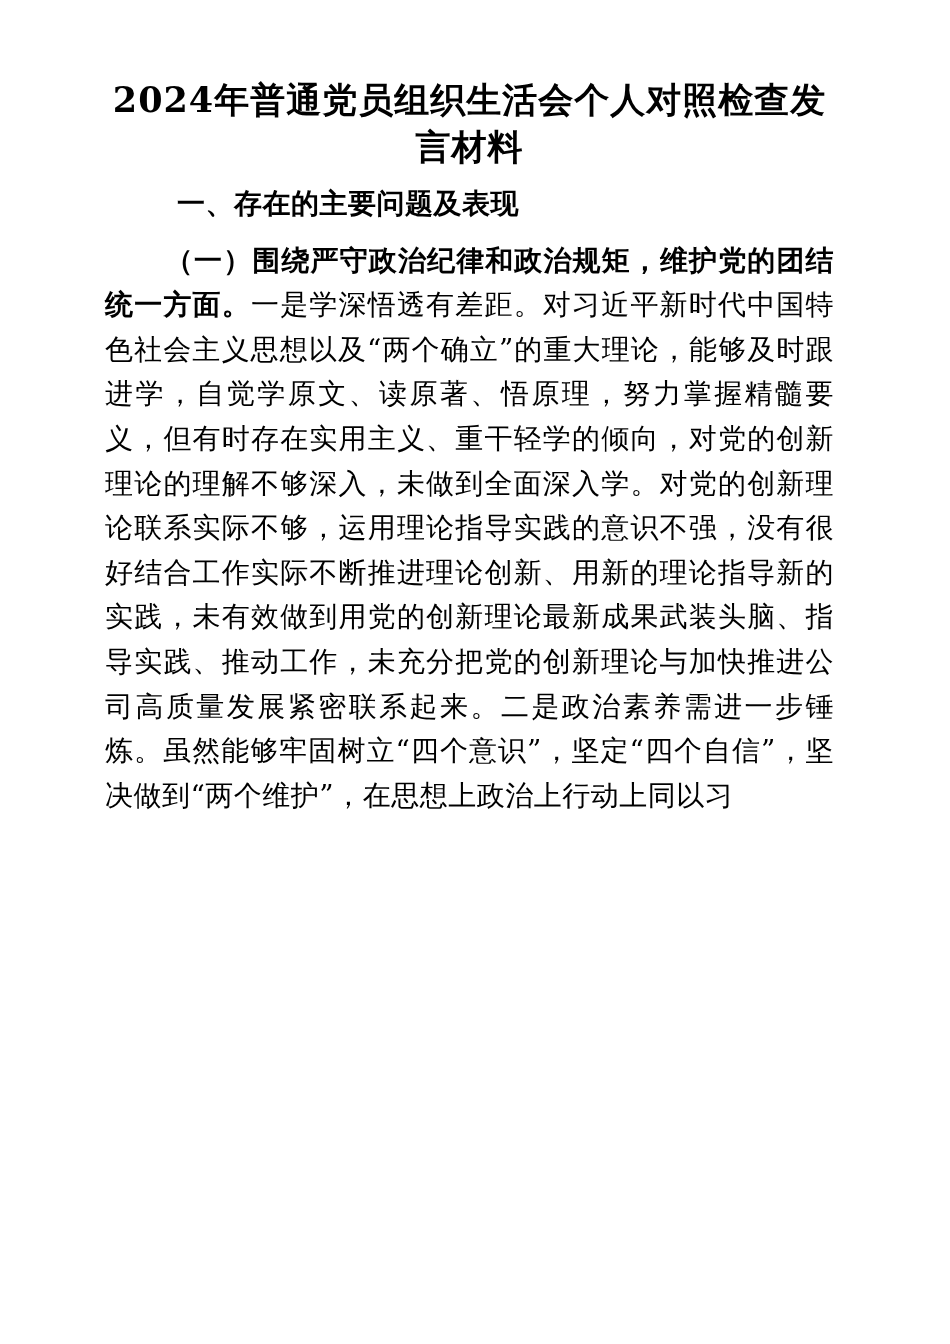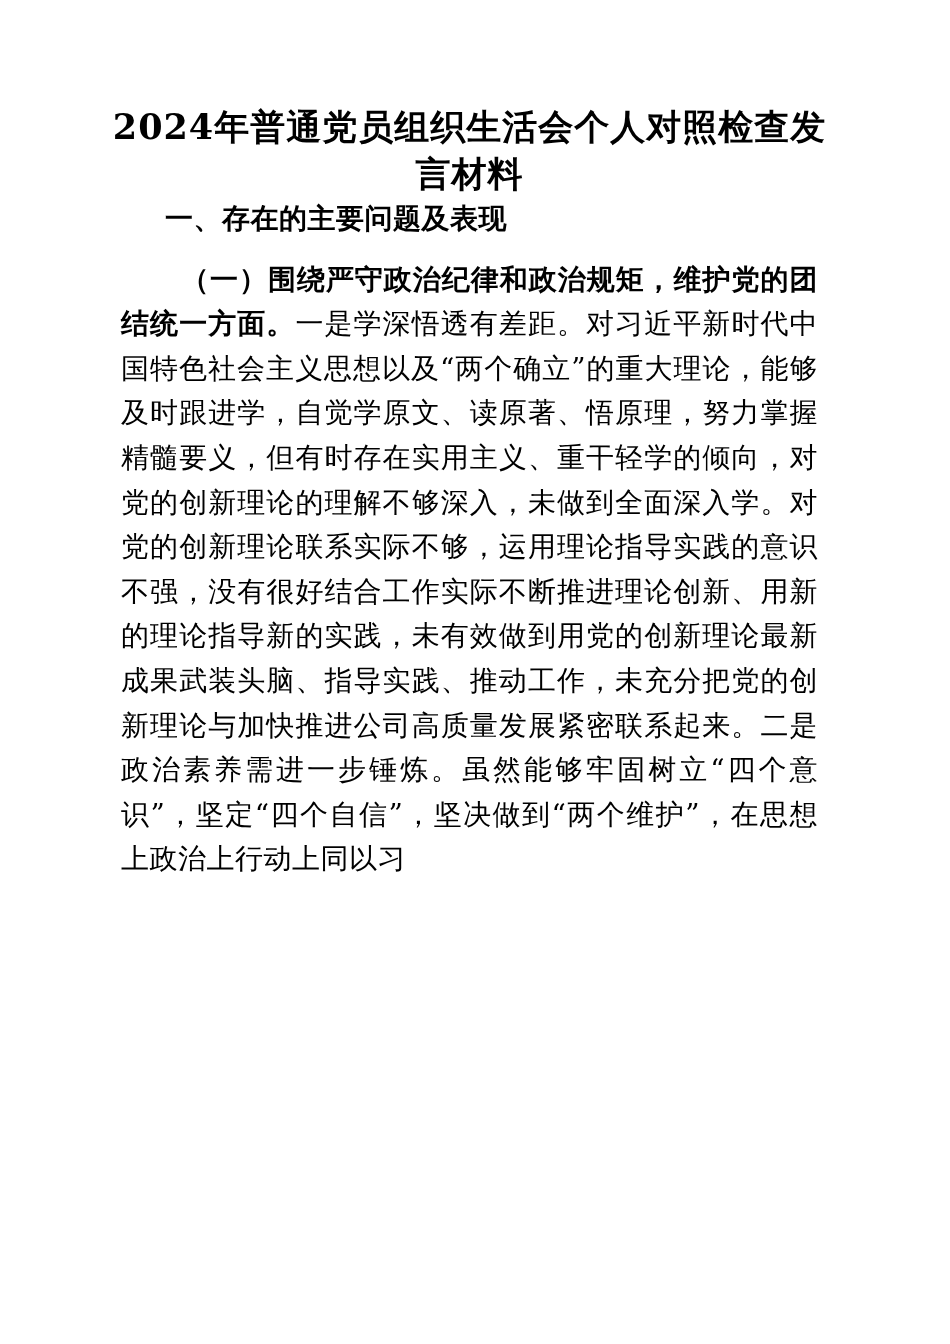--- a/index.html
+++ b/index.html
@@ -14,51 +14,51 @@
     font-family: "DejaVu Serif", serif;
     overflow: hidden;
   }
   .page {
     position: absolute;
     left: 105px;
     top: 0;
     width: 729px;
   }
   .doc-title {
-    margin: 103px 0 0 0;
+    margin: 76px 0 0 0;
     font-size: 35px;
     font-weight: 700;
     line-height: 47px;
     text-align: center;
     letter-spacing: 1px;
     font-family: "DejaVu Serif", serif;
   }
   .body-text {
     font-size: 28px;
     line-height: 44.6px;
     text-align: justify;
     text-justify: inter-character;
     letter-spacing: 0.5px;
   }
   .intro-para {
     margin: 49px 0 0 0;
     text-indent: 60px;
   }
   .section-heading {
-    margin: 0;
+    margin: 12px;
     font-size: 28px;
     font-weight: 700;
     line-height: 44.6px;
     text-indent: 60px;
     letter-spacing: 0.5px;
     font-family: "DejaVu Sans", sans-serif;
     text-align: justify;
   }
   .sub-para {
-    margin: 16px;
+    margin: 0;
     text-indent: 60px;
   }
   .lead-bold {
     font-weight: 700;
   }
 </style>
 </head>
 <body>
 
 <div class="page">

